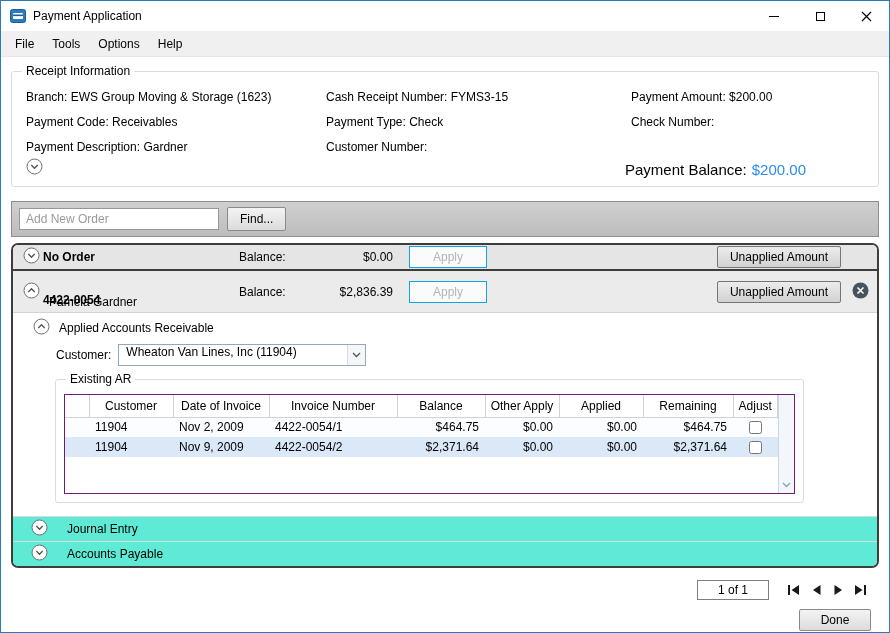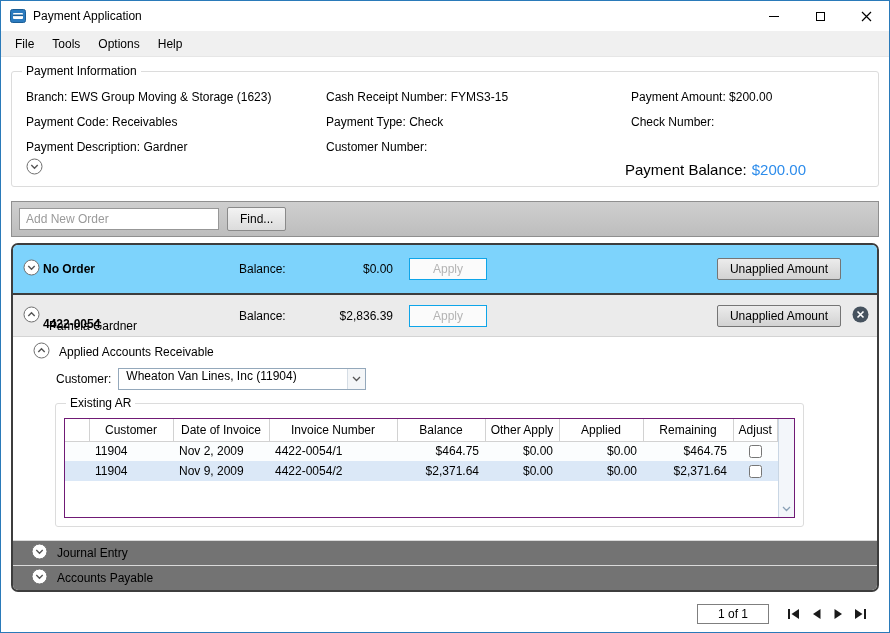--- a/index.html
+++ b/index.html
@@ -40,21 +40,21 @@
   
   .order-bar { margin:14px 0 6px; height:36px; flex:0 0 auto; background:linear-gradient(#cfcfcf,#bdbdbd);
     border:1px solid #8f8f8f; border-radius:0; display:flex; align-items:center; padding:0 7px; }
   .order-input { width:200px; height:22px; border:1px solid #979797; padding:0 6px; font:inherit; background:#fff; }
   .order-input::placeholder { color:#9a9a9a; }
   .btn { font:inherit; background:linear-gradient(#f3f3f3,#dcdcdc); border:1px solid #8a8a8a; border-radius:2px; }
   .find-btn { margin-left:8px; height:24px; padding:0 12px; }
 
   
   .orders-panel { border:2px solid #3d3d3d; border-radius:7px; background:#fff; flex:0 0 auto; overflow:hidden; }
-  .order-row { position:relative; height:48px; background:#7dd3fc; }
+  .order-row { position:relative; height:24px; background:#e5e5e5; }
   .order-row.expanded-row { height:44px; background:#ebebeb; border-top:2px solid #3d3d3d; border-bottom:1px solid #d4d4d4; }
   .row-exp { position:absolute; left:10px; top:50%; transform:translateY(-50%); }
   .o-title { position:absolute; left:30px; top:22px; font-weight:bold; }
   .o-title.center { top:50%; transform:translateY(-50%); }
   .o-sub { position:absolute; left:36px; top:24px; }
   .bal-label { position:absolute; left:226px; top:50%; transform:translateY(-50%); }
   .bal-value { position:absolute; left:270px; width:110px; text-align:right; top:50%; transform:translateY(-50%); }
   .apply-btn { position:absolute; left:396px; top:50%; transform:translateY(-50%); width:78px; height:22px;
     background:#fbfbfb; border:1px solid #0ea5e9; color:#b4b4b4; font:inherit; }
   .unapplied-btn { position:absolute; right:36px; top:50%; transform:translateY(-50%); width:124px; height:22px;
@@ -75,21 +75,21 @@
     border-right:1px solid #d2d2d2; border-bottom:1px solid #d2d2d2; overflow:hidden; white-space:nowrap; }
   .ar td { height:20px; padding:0 6px; white-space:nowrap; overflow:hidden; }
   .ar tr.r0 td { background:#fbfdfe; }
   .ar tr.r1 td { background:#dbe8f7; }
   .num { text-align:right; }
   .ctr { text-align:center; }
   .ar input[type=checkbox] { width:13px; height:13px; vertical-align:middle; }
   .ar-scroll { width:16px; border-left:1px solid #c9d6e4; background:#f3f6fa; position:relative; }
   .scroll-chevron { position:absolute; bottom:2px; left:3px; }
 
-  .section-row { display:flex; align-items:center; gap:9px; height:25px; padding-left:18px; background:#737373; border-top:1px solid #dadada; }
+  .section-row { display:flex; align-items:center; gap:19px; height:25px; padding-left:18px; background:#5eead4; border-top:1px solid #dadada; }
 
   
   .footer { flex:1; display:flex; flex-direction:column; align-items:flex-end; justify-content:flex-start; padding:12px 8px 0 0; gap:9px; }
   .pager { display:flex; align-items:center; }
   .page-box { width:72px; height:20px; border:1px solid #7f7f7f; text-align:center; font:inherit; padding:0; }
   .nav-btn { width:22px; height:16px; display:flex; align-items:center; justify-content:center; background:none; border:none; padding:0; }
   .nav-btn:first-of-type { margin-left:14px; }
   .done-btn { width:72px; height:22px; }
 </style>
 </head>
@@ -122,21 +122,21 @@
   <div class="menubar">
     <span class="menu-item">File</span>
     <span class="menu-item">Tools</span>
     <span class="menu-item">Options</span>
     <span class="menu-item">Help</span>
   </div>
 
   <div class="content">
 
     <div class="groupbox pi-box">
-      <span class="gb-title">Payment Information</span>
+      <span class="gb-title">Receipt Information</span>
       <div class="pi-grid">
         <div class="pi-field"><span>Branch:</span> <span>EWS Group Moving &amp; Storage (1623)</span></div>
         <div class="pi-field"><span>Cash Receipt Number:</span> <span>FYMS3-15</span></div>
         <div class="pi-field"><span>Payment Amount:</span> <span>$200.00</span></div>
         <div class="pi-field"><span>Payment Code:</span> <span>Receivables</span></div>
         <div class="pi-field"><span>Payment Type:</span> <span>Check</span></div>
         <div class="pi-field"><span>Check Number:</span> <span></span></div>
         <div class="pi-field"><span>Payment Description:</span> <span>Gardner</span></div>
         <div class="pi-field"><span>Customer Number:</span> <span></span></div>
         <div></div>

